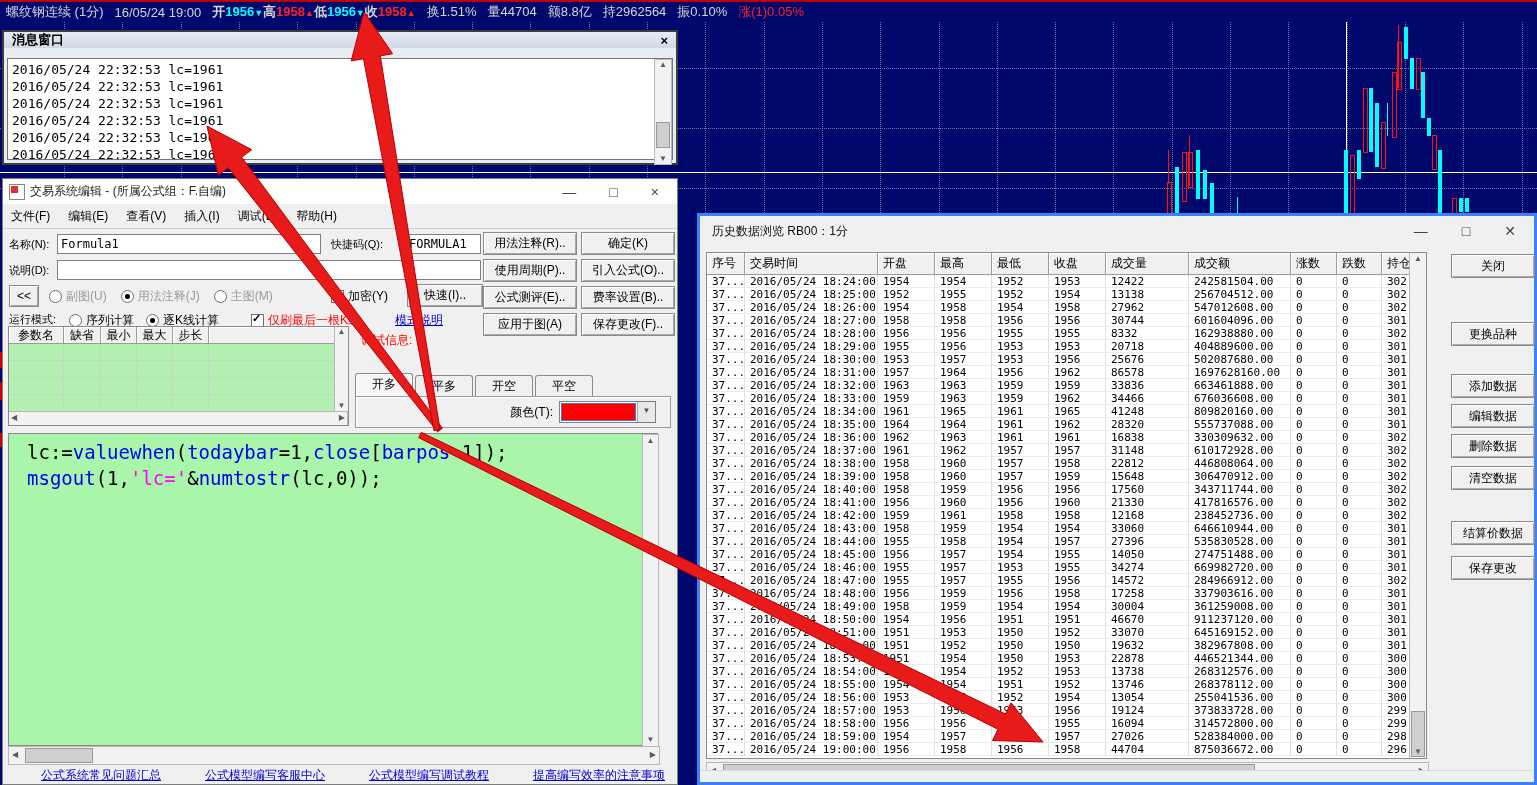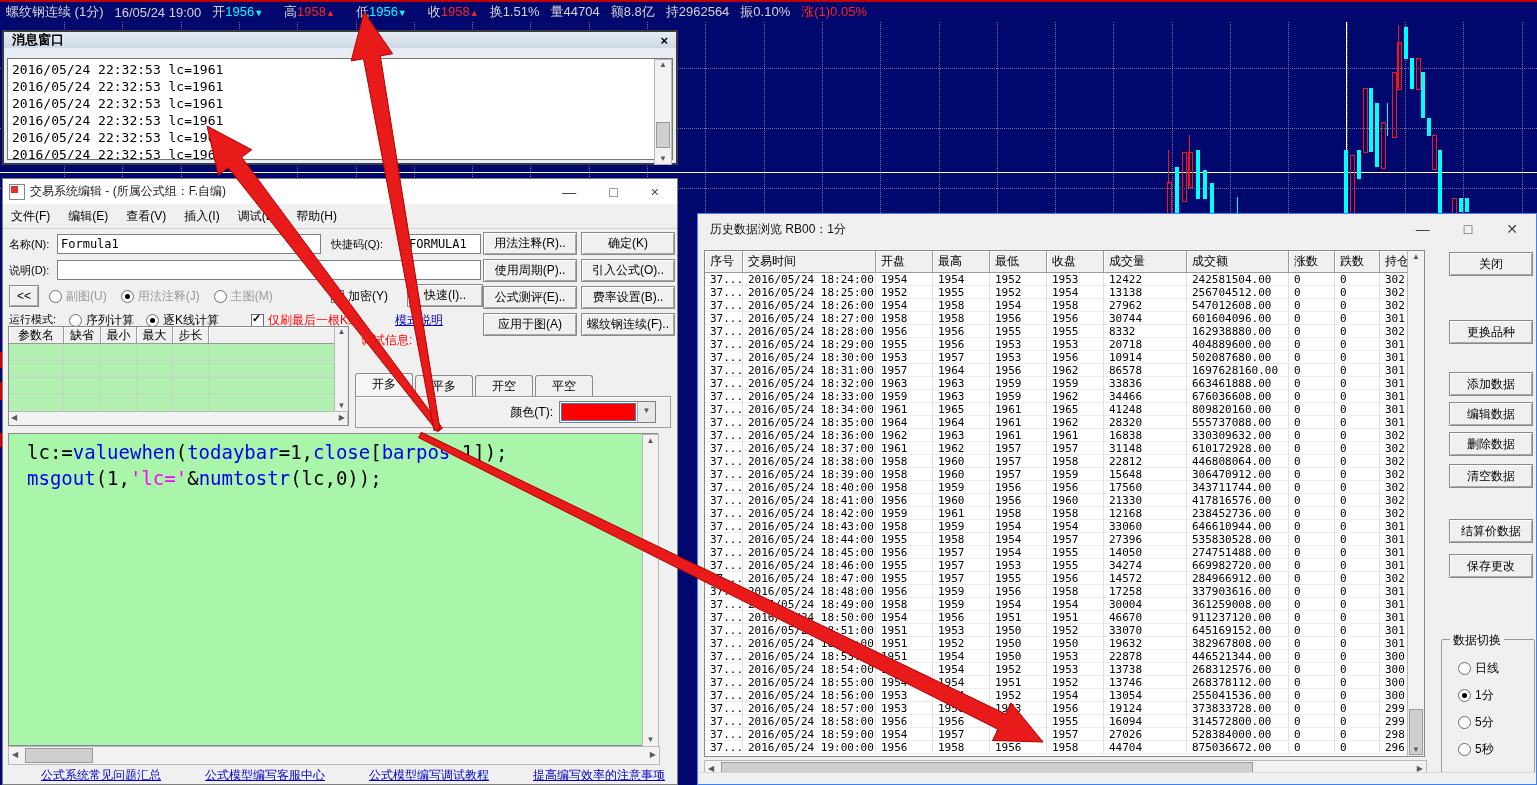--- a/index.html
+++ b/index.html
@@ -68,21 +68,21 @@
   #codearea{position:absolute;left:5px;top:254px;width:650px;height:313px;background:#a9f5a9;border:1px solid #8a8a8a;
             box-sizing:border-box;font-family:"DejaVu Sans Mono",monospace;font-size:19px;line-height:26px;
             padding:5px 0 0 18px;overflow:hidden;}
   #codearea .f{color:#0000ee;text-align:right;} #codearea .s{color:#ff00ff;} #codearea .k{color:#000;}
   #elinks{position:absolute;left:38px;top:588px;display:flex;gap:44px;font-size:12px;}
   #elinks span{color:#0000cc;text-decoration:underline;}
   .bluelink{color:#0000cc;text-decoration:underline;}
   #rbtns{position:absolute;left:480px;top:53px;display:grid;grid-template-columns:94px 94px;gap:4px;}
   #rbtns .btn{height:21px;}
   
-  #hist{left:697px;top:213px;width:840px;height:572px;border:1px solid #3b82f6;box-sizing:border-box;}
+  #hist{left:697px;top:213px;width:840px;height:572px;border:3px solid #3b82f6;box-sizing:border-box;}
   #hist .ttl{height:30px;display:flex;align-items:center;justify-content:space-between;padding:0 12px;font-size:12px;color:#111;}
   #htable{position:absolute;left:6px;top:36px;width:721px;height:507px;border:1px solid #8a8a8a;background:#fff;box-sizing:border-box;overflow:hidden;}
   #hhead{display:grid;grid-template-columns:38px 133px 57px 57px 57px 57px 83px 102px 46px 45px 1fr;height:22px;width:703px;}
   #hhead div{background:#f0f0f0;border-right:1px solid #9a9a9a;border-bottom:1px solid #9a9a9a;
              box-shadow:inset 1px 1px 0 #fff;font-size:12px;line-height:21px;padding-left:5px;overflow:hidden;white-space:nowrap;}
   #hrows{position:absolute;left:0;top:22px;width:703px;}
   .hrow{display:grid;grid-template-columns:38px 133px 57px 57px 57px 57px 83px 102px 46px 45px 1fr;height:13px;}
   .hrow div{font-family:"DejaVu Sans Mono",monospace;font-size:11px;line-height:13px;padding-left:5px;
             border-right:1px solid #e0e0e0;border-bottom:1px solid #ececec;overflow:hidden;white-space:nowrap;}
   #hside{position:absolute;left:733px;top:0;width:105px;height:570px;}
@@ -96,21 +96,21 @@
 </style>
 </head>
 <body>
 
 <div id="screen">
 
   <div id="topline"></div>
   <div id="topbar">
     <span>螺纹钢连续 (1分)</span>
     <span>16/05/24 19:00</span>
-    <span id="quotes" style="display: inline-flex; gap: 21px;">
+    <span id="quotes" style="display: inline-flex; gap: 0; font-weight: bold;">
         <span><span class="lb">开</span><span class="cy">1956</span><span class="tri cy">▼</span></span>
         <span><span class="lb">高</span><span class="rd">1958</span><span class="tri rd">▲</span></span>
         <span><span class="lb">低</span><span class="cy">1956</span><span class="tri cy">▼</span></span>
         <span><span class="lb">收</span><span class="rd">1958</span><span class="tri rd">▲</span></span>
       </span>
     <span id="stats" style="display: inline-flex; gap: 11px;">
         <span>换1.51%</span>
         <span>量44704</span>
         <span>额8.8亿</span>
         <span>持2962564</span>
@@ -274,21 +274,21 @@
     <span class="bluelink" style="position:absolute;left:392px;top:133px;">模式说明</span>
 
     <div id="rbtns">
         <div class="btn">用法注释(R)..</div>
         <div class="btn">确定(K)</div>
         <div class="btn">使用周期(P)..</div>
         <div class="btn">引入公式(O)..</div>
         <div class="btn">公式测评(E)..</div>
         <div class="btn">费率设置(B)..</div>
         <div class="btn">应用于图(A)</div>
-        <div class="btn">螺纹钢连续(F)..</div>
+        <div class="btn">保存更改(F)..</div>
       </div>
 
     <div id="ptable">
       <div class="hd" id="phead">
           <div>参数名</div>
           <div>缺省</div>
           <div>最小</div>
           <div>最大</div>
           <div>步长</div>
           <div></div>
@@ -475,21 +475,21 @@
             <div>0</div>
             <div>301</div>
           </div>
           <div class="hrow">
             <div>37...</div>
             <div>2016/05/24 18:30:00</div>
             <div>1953</div>
             <div>1957</div>
             <div>1953</div>
             <div>1956</div>
-            <div>10914</div>
+            <div>25676</div>
             <div>502087680.00</div>
             <div>0</div>
             <div>0</div>
             <div>301</div>
           </div>
           <div class="hrow">
             <div>37...</div>
             <div>2016/05/24 18:31:00</div>
             <div>1957</div>
             <div>1964</div>
@@ -894,39 +894,20 @@
       <div class="btn" style="top:38px;">关闭</div>
       <div id="sidebtns">
           <div class="btn" style="position: absolute; left: 18px; width: 82px; height: 22px; top: 106px;">更换品种</div>
           <div class="btn" style="position: absolute; left: 18px; width: 82px; height: 22px; top: 158px;">添加数据</div>
           <div class="btn" style="position: absolute; left: 18px; width: 82px; height: 22px; top: 188px;">编辑数据</div>
           <div class="btn" style="position: absolute; left: 18px; width: 82px; height: 22px; top: 218px;">删除数据</div>
           <div class="btn" style="position: absolute; left: 18px; width: 82px; height: 22px; top: 250px;">清空数据</div>
           <div class="btn" style="position: absolute; left: 18px; width: 82px; height: 22px; top: 305px;">结算价数据</div>
           <div class="btn" style="position: absolute; left: 18px; width: 82px; height: 22px; top: 340px;">保存更改</div>
         </div>
-      <div id="dgroup">
-        <span class="cap">数据切换</span>
-      <span class="opt" style="top: 20px;">
-            <span class="rdo"></span>
-            <span>日线</span>
-          </span>
-          <span class="opt" style="top: 47px;">
-            <span class="rdo on"></span>
-            <span>1分</span>
-          </span>
-          <span class="opt" style="top: 74px;">
-            <span class="rdo"></span>
-            <span>5分</span>
-          </span>
-          <span class="opt" style="top: 101px;">
-            <span class="rdo"></span>
-            <span>5秒</span>
-          </span>
-        </div>
     </div>
     <div id="hstatus"></div>
   </div>
 
   <svg id="arrowsvg" width="1537" height="785" viewBox="0 0 1537 785">
       <polygon points="442.4,428.2 241.7,157.3 251.7,149.7 207,126 218.3,175.3 228.2,167.7 437.6,431.8" fill="#e81a1a" stroke="#b00000" stroke-width="1"></polygon>
       <polygon points="440,429.5 380.3,55.9 392.6,53.7 364,12 351.2,60.9 363.5,58.8 434,430.5" fill="#e81a1a" stroke="#b00000" stroke-width="1"></polygon>
       <polygon points="418.7,437.7 998,729.3 992.5,740.5 1043,742 1011,702.8 1005.5,714 421.3,432.3" fill="#e81a1a" stroke="#b00000" stroke-width="1"></polygon>
     </svg>
 </div>

